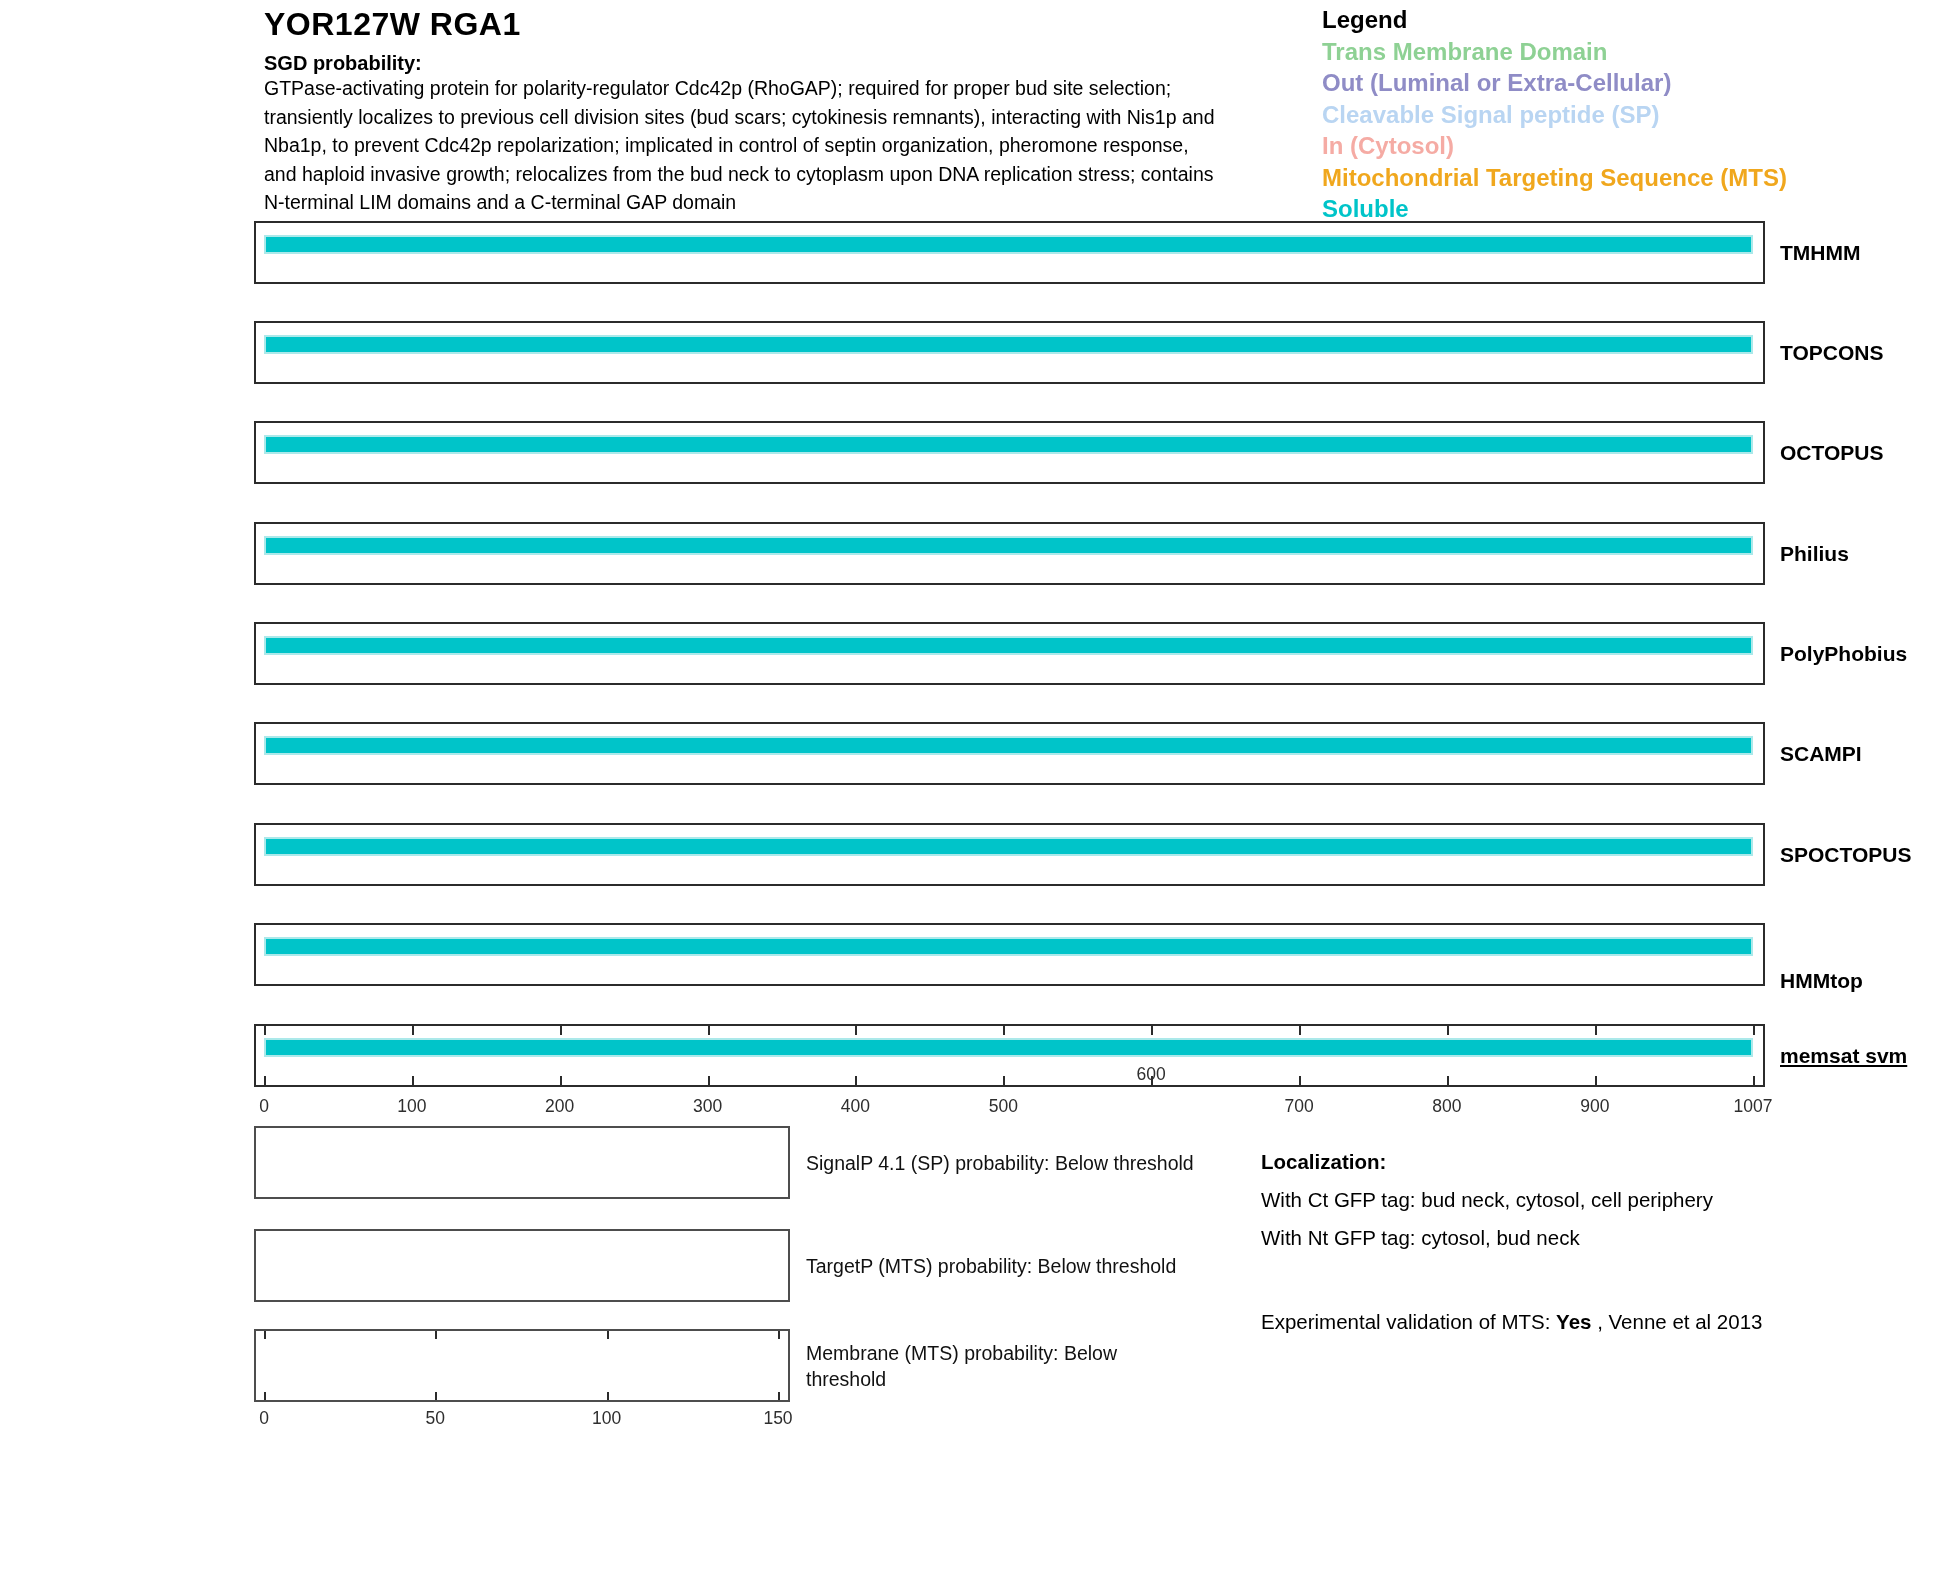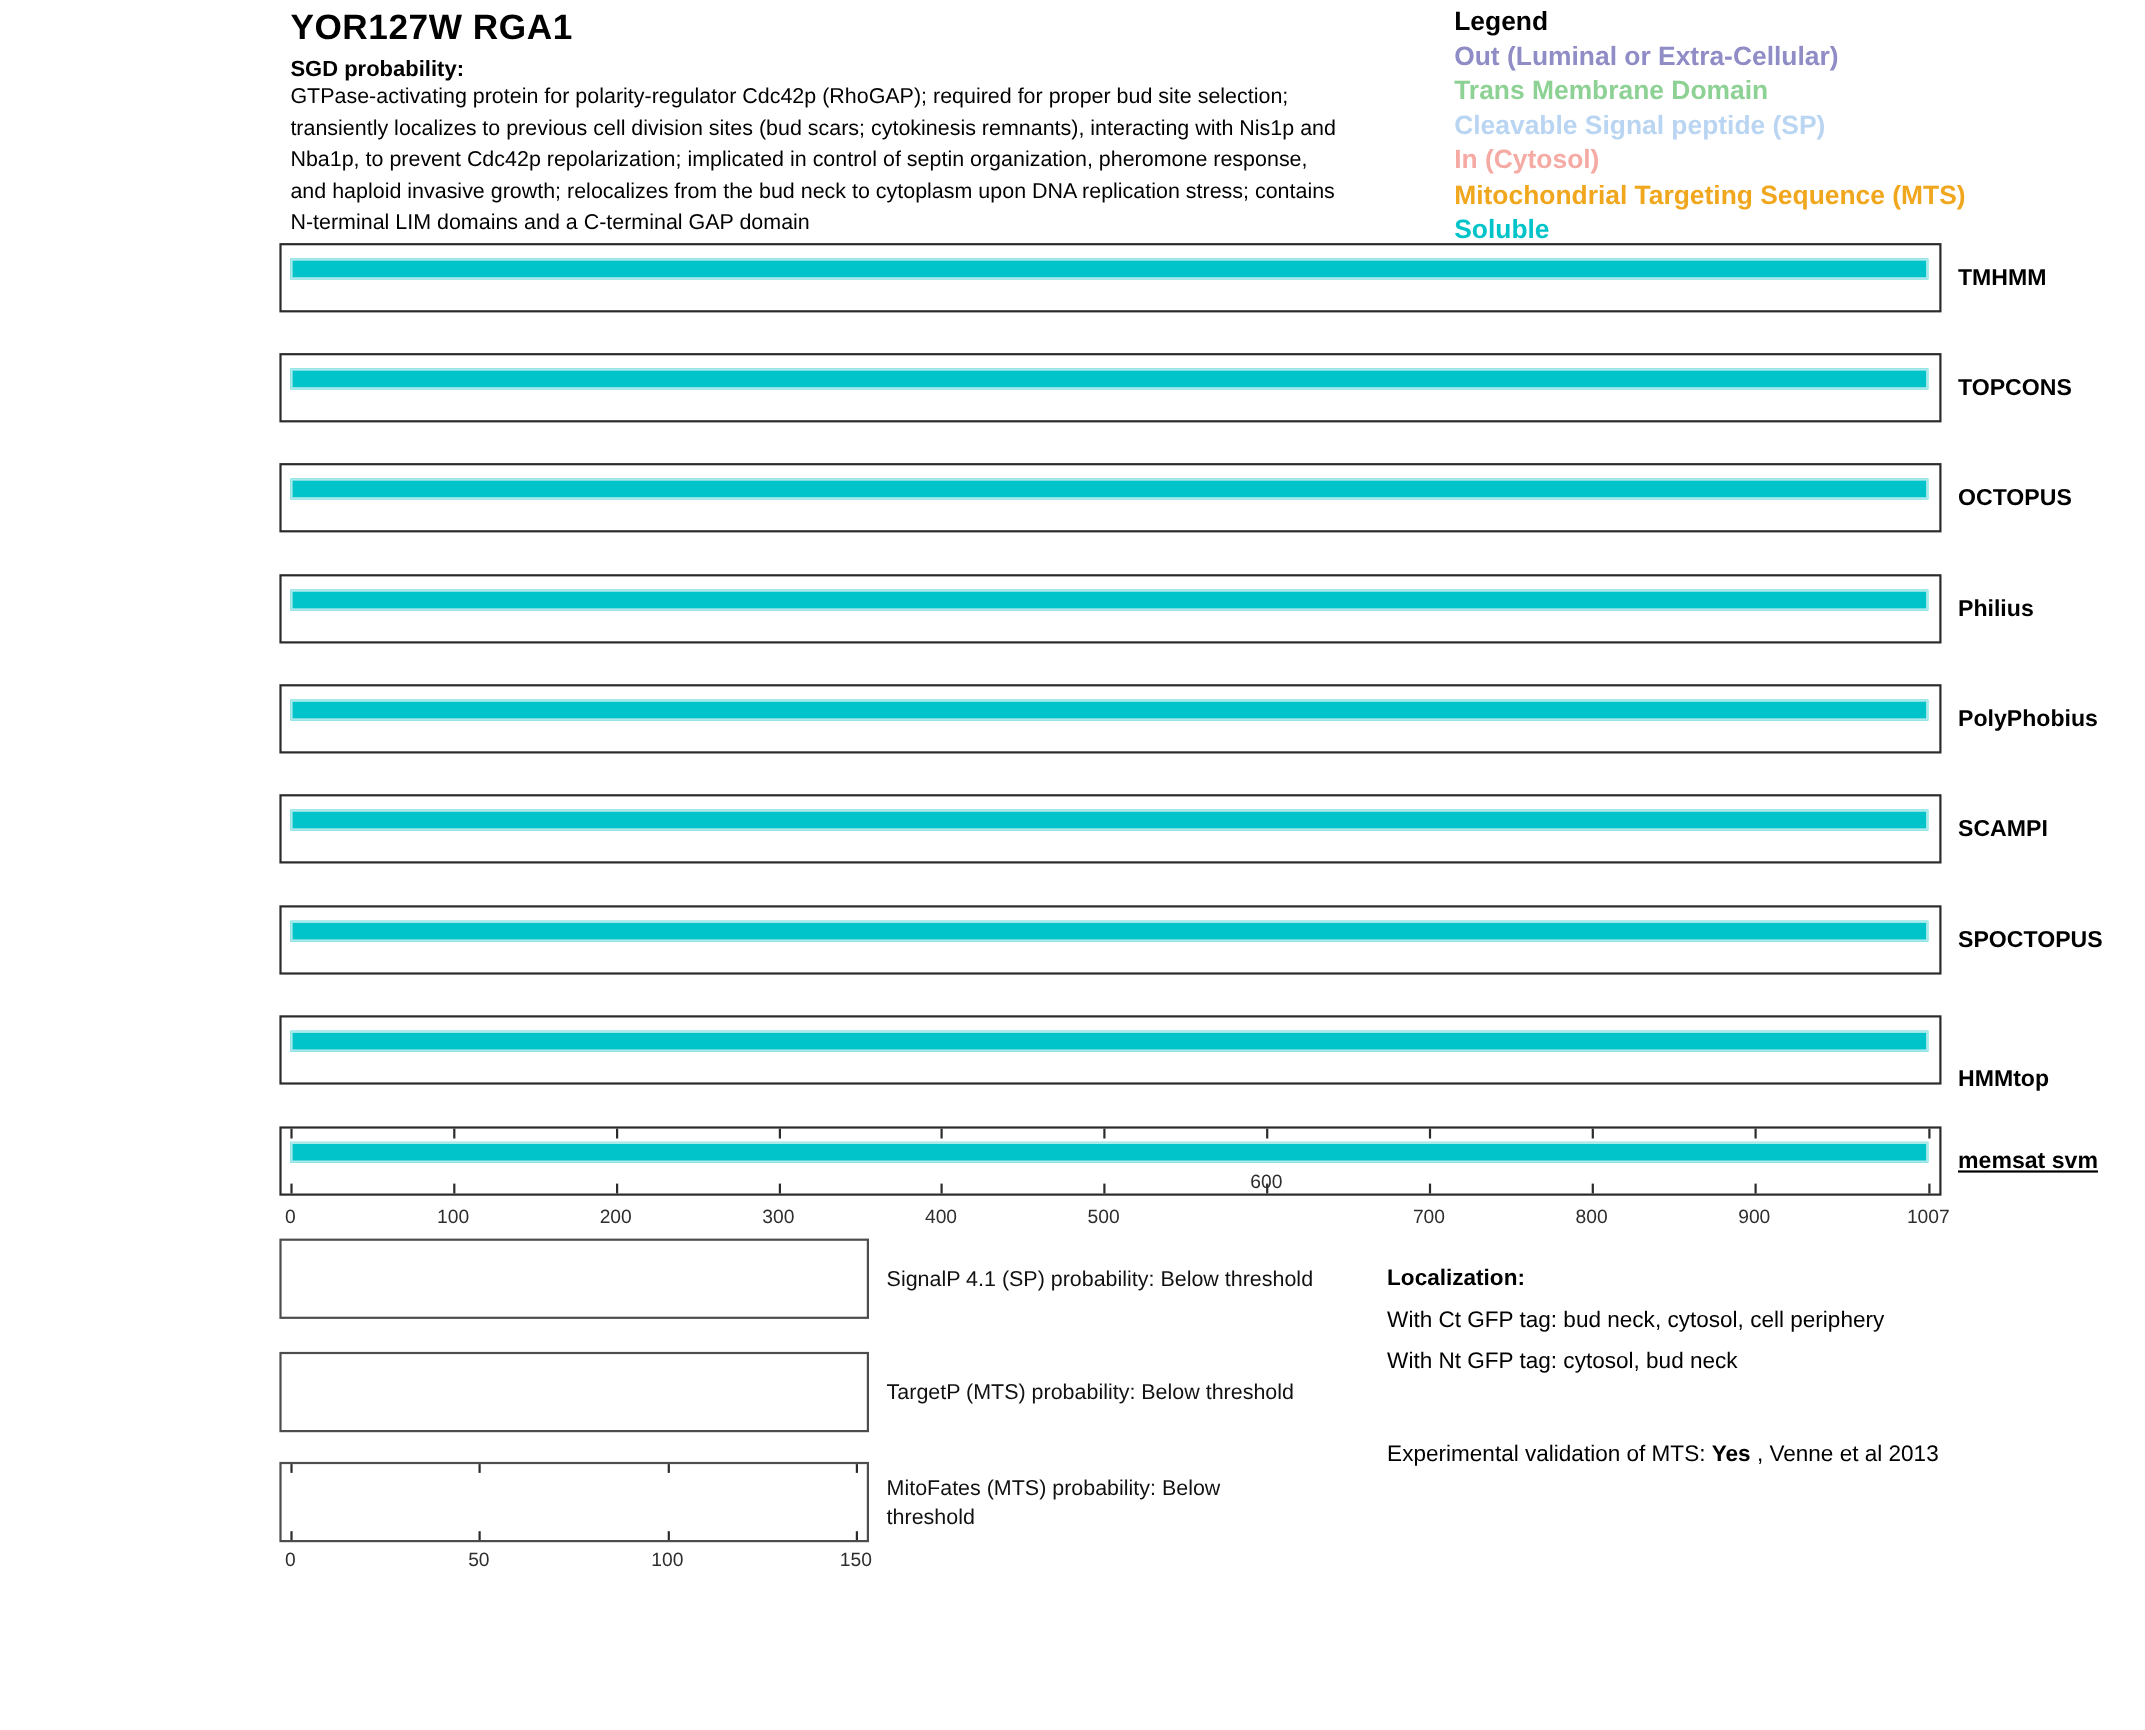--- a/index.html
+++ b/index.html
@@ -46,22 +46,22 @@
   <div id="title" class="abs">YOR127W  RGA1</div>
   <div id="sgd-label" class="abs">SGD probability:</div>
   <div id="sgd-desc" class="abs">GTPase-activating protein for polarity-regulator Cdc42p (RhoGAP); required for proper bud site selection;
 transiently localizes to previous cell division sites (bud scars; cytokinesis remnants), interacting with Nis1p and
 Nba1p, to prevent Cdc42p repolarization; implicated in control of septin organization, pheromone response,
 and haploid invasive growth; relocalizes from the bud neck to cytoplasm upon DNA replication stress; contains
 N-terminal LIM domains and a C-terminal GAP domain</div>
 
   <div id="legend" class="abs">
     <div class="legend-title">Legend</div>
-  <div style="color: rgb(143, 140, 198);">Out (Luminal or Extra-Cellular)</div>
-      <div style="color: rgb(142, 209, 148);">Trans Membrane Domain</div>
+  <div style="color: rgb(142, 209, 148);">Trans Membrane Domain</div>
+      <div style="color: rgb(143, 140, 198);">Out (Luminal or Extra-Cellular)</div>
       <div style="color: rgb(185, 213, 242);">Cleavable Signal peptide (SP)</div>
       <div style="color: rgb(245, 171, 164);">In (Cytosol)</div>
       <div style="color: rgb(240, 167, 29);">Mitochondrial Targeting Sequence (MTS)</div>
       <div style="color: rgb(0, 196, 201);">Soluble</div>
     </div>
 
   <div id="tracks-layer">
       <div class="track-box" style="top: 221px;">
         <div class="track-bar" style="left: 8px; width: 1489px; top: 12px; height: 19px; background: rgb(0, 196, 201);"></div>
       </div>
@@ -140,21 +140,21 @@
       <div class="prob-box" style="top: 1329px; height: 73px;">
         <div class="tick" style="left: 8px; height: 8px; top: 0px;"></div>
         <div class="tick" style="left: 8px; height: 8px; bottom: 0px;"></div>
         <div class="tick" style="left: 179.333px; height: 8px; top: 0px;"></div>
         <div class="tick" style="left: 179.333px; height: 8px; bottom: 0px;"></div>
         <div class="tick" style="left: 350.667px; height: 8px; top: 0px;"></div>
         <div class="tick" style="left: 350.667px; height: 8px; bottom: 0px;"></div>
         <div class="tick" style="left: 522px; height: 8px; top: 0px;"></div>
         <div class="tick" style="left: 522px; height: 8px; bottom: 0px;"></div>
       </div>
-      <div class="prob-label" style="top: 1365.5px;">MitoFates (MTS) probability: Below
+      <div class="prob-label" style="top: 1365.5px;">Membrane (MTS) probability: Below
 threshold</div>
       <div class="axis-label" style="left: 264px; top: 1408px;">0</div>
       <div class="axis-label" style="left: 435.333px; top: 1408px;">50</div>
       <div class="axis-label" style="left: 606.667px; top: 1408px;">100</div>
       <div class="axis-label" style="left: 778px; top: 1408px;">150</div>
     </div>
 
   <div id="loc-heading" class="loc-text" style="top:1146px">Localization:</div>
   <div class="loc-text" style="top:1184px">With Ct GFP tag: bud neck, cytosol, cell periphery</div>
   <div class="loc-text" style="top:1222px">With Nt GFP tag: cytosol, bud neck</div>

